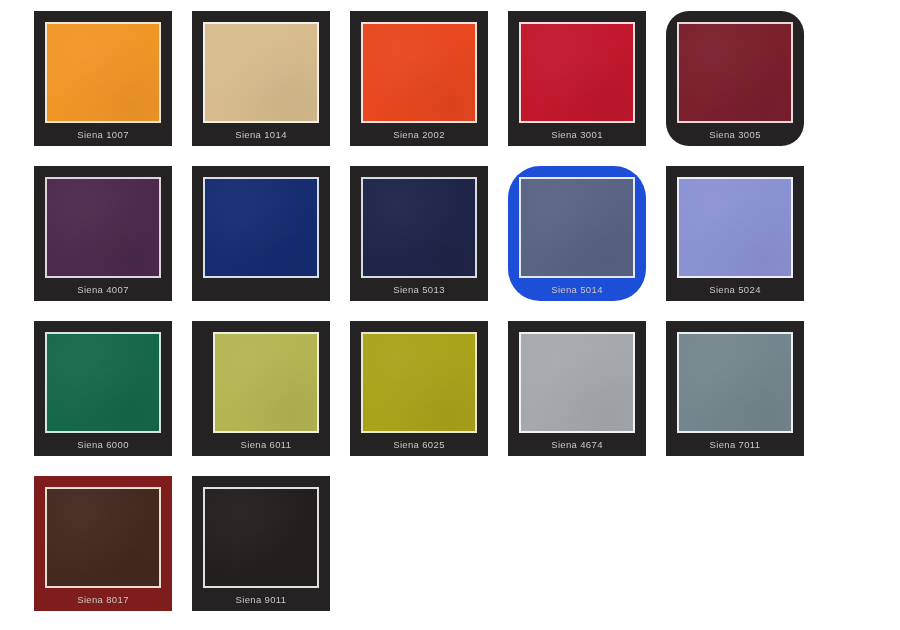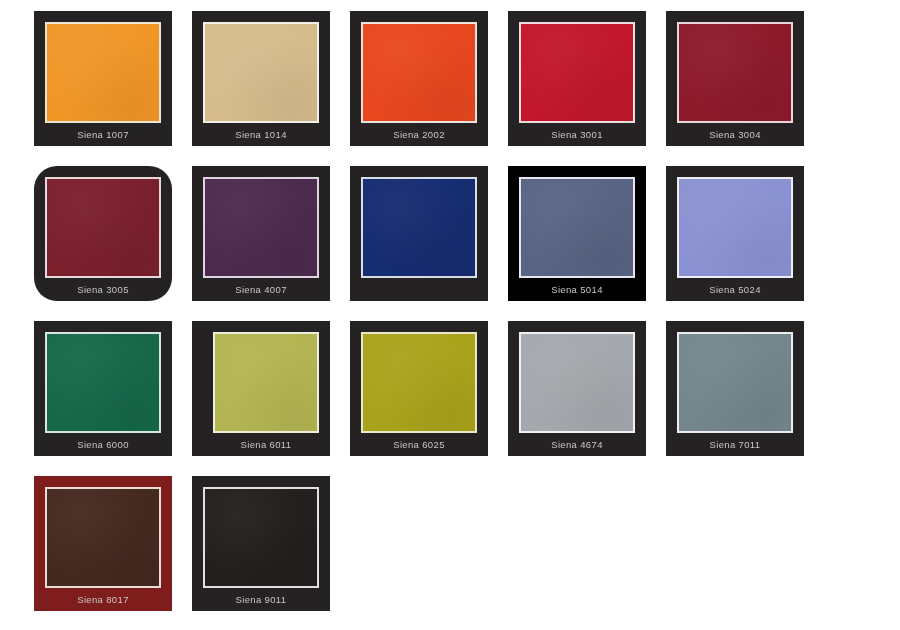--- a/index.html
+++ b/index.html
@@ -88,36 +88,36 @@
       <div class="swatch-label" style="color: rgb(201, 199, 196);">Siena 1014</div>
     </div>
     <div class="swatch-card" style="background: rgb(36, 34, 34);">
       <div class="swatch-chip-frame" style="background: rgb(232, 71, 31); border-color: rgb(240, 226, 220);"></div>
       <div class="swatch-label" style="color: rgb(201, 199, 196);">Siena 2002</div>
     </div>
     <div class="swatch-card" style="background: rgb(36, 34, 34);">
       <div class="swatch-chip-frame" style="background: rgb(194, 23, 44); border-color: rgb(240, 221, 224);"></div>
       <div class="swatch-label" style="color: rgb(201, 199, 196);">Siena 3001</div>
     </div>
-    <div class="swatch-card" style="background: rgb(36, 34, 34);">
-      <div class="swatch-chip-frame" style="background: rgb(141, 26, 43); border-color: rgb(233, 215, 218);"></div>
-      <div class="swatch-label" style="color: rgb(201, 199, 196);">Siena 3004</div>
-    </div>
     <div class="swatch-card" style="background: rgb(36, 34, 34); border-radius: 23px;">
       <div class="swatch-chip-frame" style="background: rgb(123, 31, 45); border-color: rgb(232, 216, 218);"></div>
       <div class="swatch-label" style="color: rgb(201, 199, 196);">Siena 3005</div>
     </div>
     <div class="swatch-card" style="background: rgb(36, 34, 34);">
       <div class="swatch-chip-frame" style="background: rgb(76, 42, 78); border-color: rgb(222, 211, 222);"></div>
       <div class="swatch-label" style="color: rgb(201, 199, 196);">Siena 4007</div>
     </div>
     <div class="swatch-card" style="background: rgb(36, 34, 34);">
       <div class="swatch-chip-frame" style="background: rgb(21, 44, 113); border-color: rgb(217, 221, 232);"></div>
     </div>
-    <div class="swatch-card" style="background: #000000;">
+    <div class="swatch-card" style="background: rgb(36, 34, 34);">
+      <div class="swatch-chip-frame" style="background: rgb(31, 37, 73); border-color: rgb(216, 218, 227);"></div>
+      <div class="swatch-label" style="color: rgb(201, 199, 196);">Siena 5013</div>
+    </div>
+    <div class="swatch-card" style="background: #1d4ed8; border-radius: 32px;">
       <div class="swatch-chip-frame" style="background: rgb(89, 99, 131); border-color: rgb(230, 232, 238);"></div>
       <div class="swatch-label" style="color: rgb(201, 199, 196);">Siena 5014</div>
     </div>
     <div class="swatch-card" style="background: rgb(36, 34, 34);">
       <div class="swatch-chip-frame" style="background: rgb(139, 146, 210); border-color: rgb(236, 238, 247);"></div>
       <div class="swatch-label" style="color: rgb(201, 199, 196);">Siena 5024</div>
     </div>
     <div class="swatch-card" style="background: rgb(36, 34, 34);">
       <div class="swatch-chip-frame" style="background: rgb(22, 104, 74); border-color: rgb(216, 228, 222);"></div>
       <div class="swatch-label" style="color: rgb(201, 199, 196);">Siena 6000</div>

